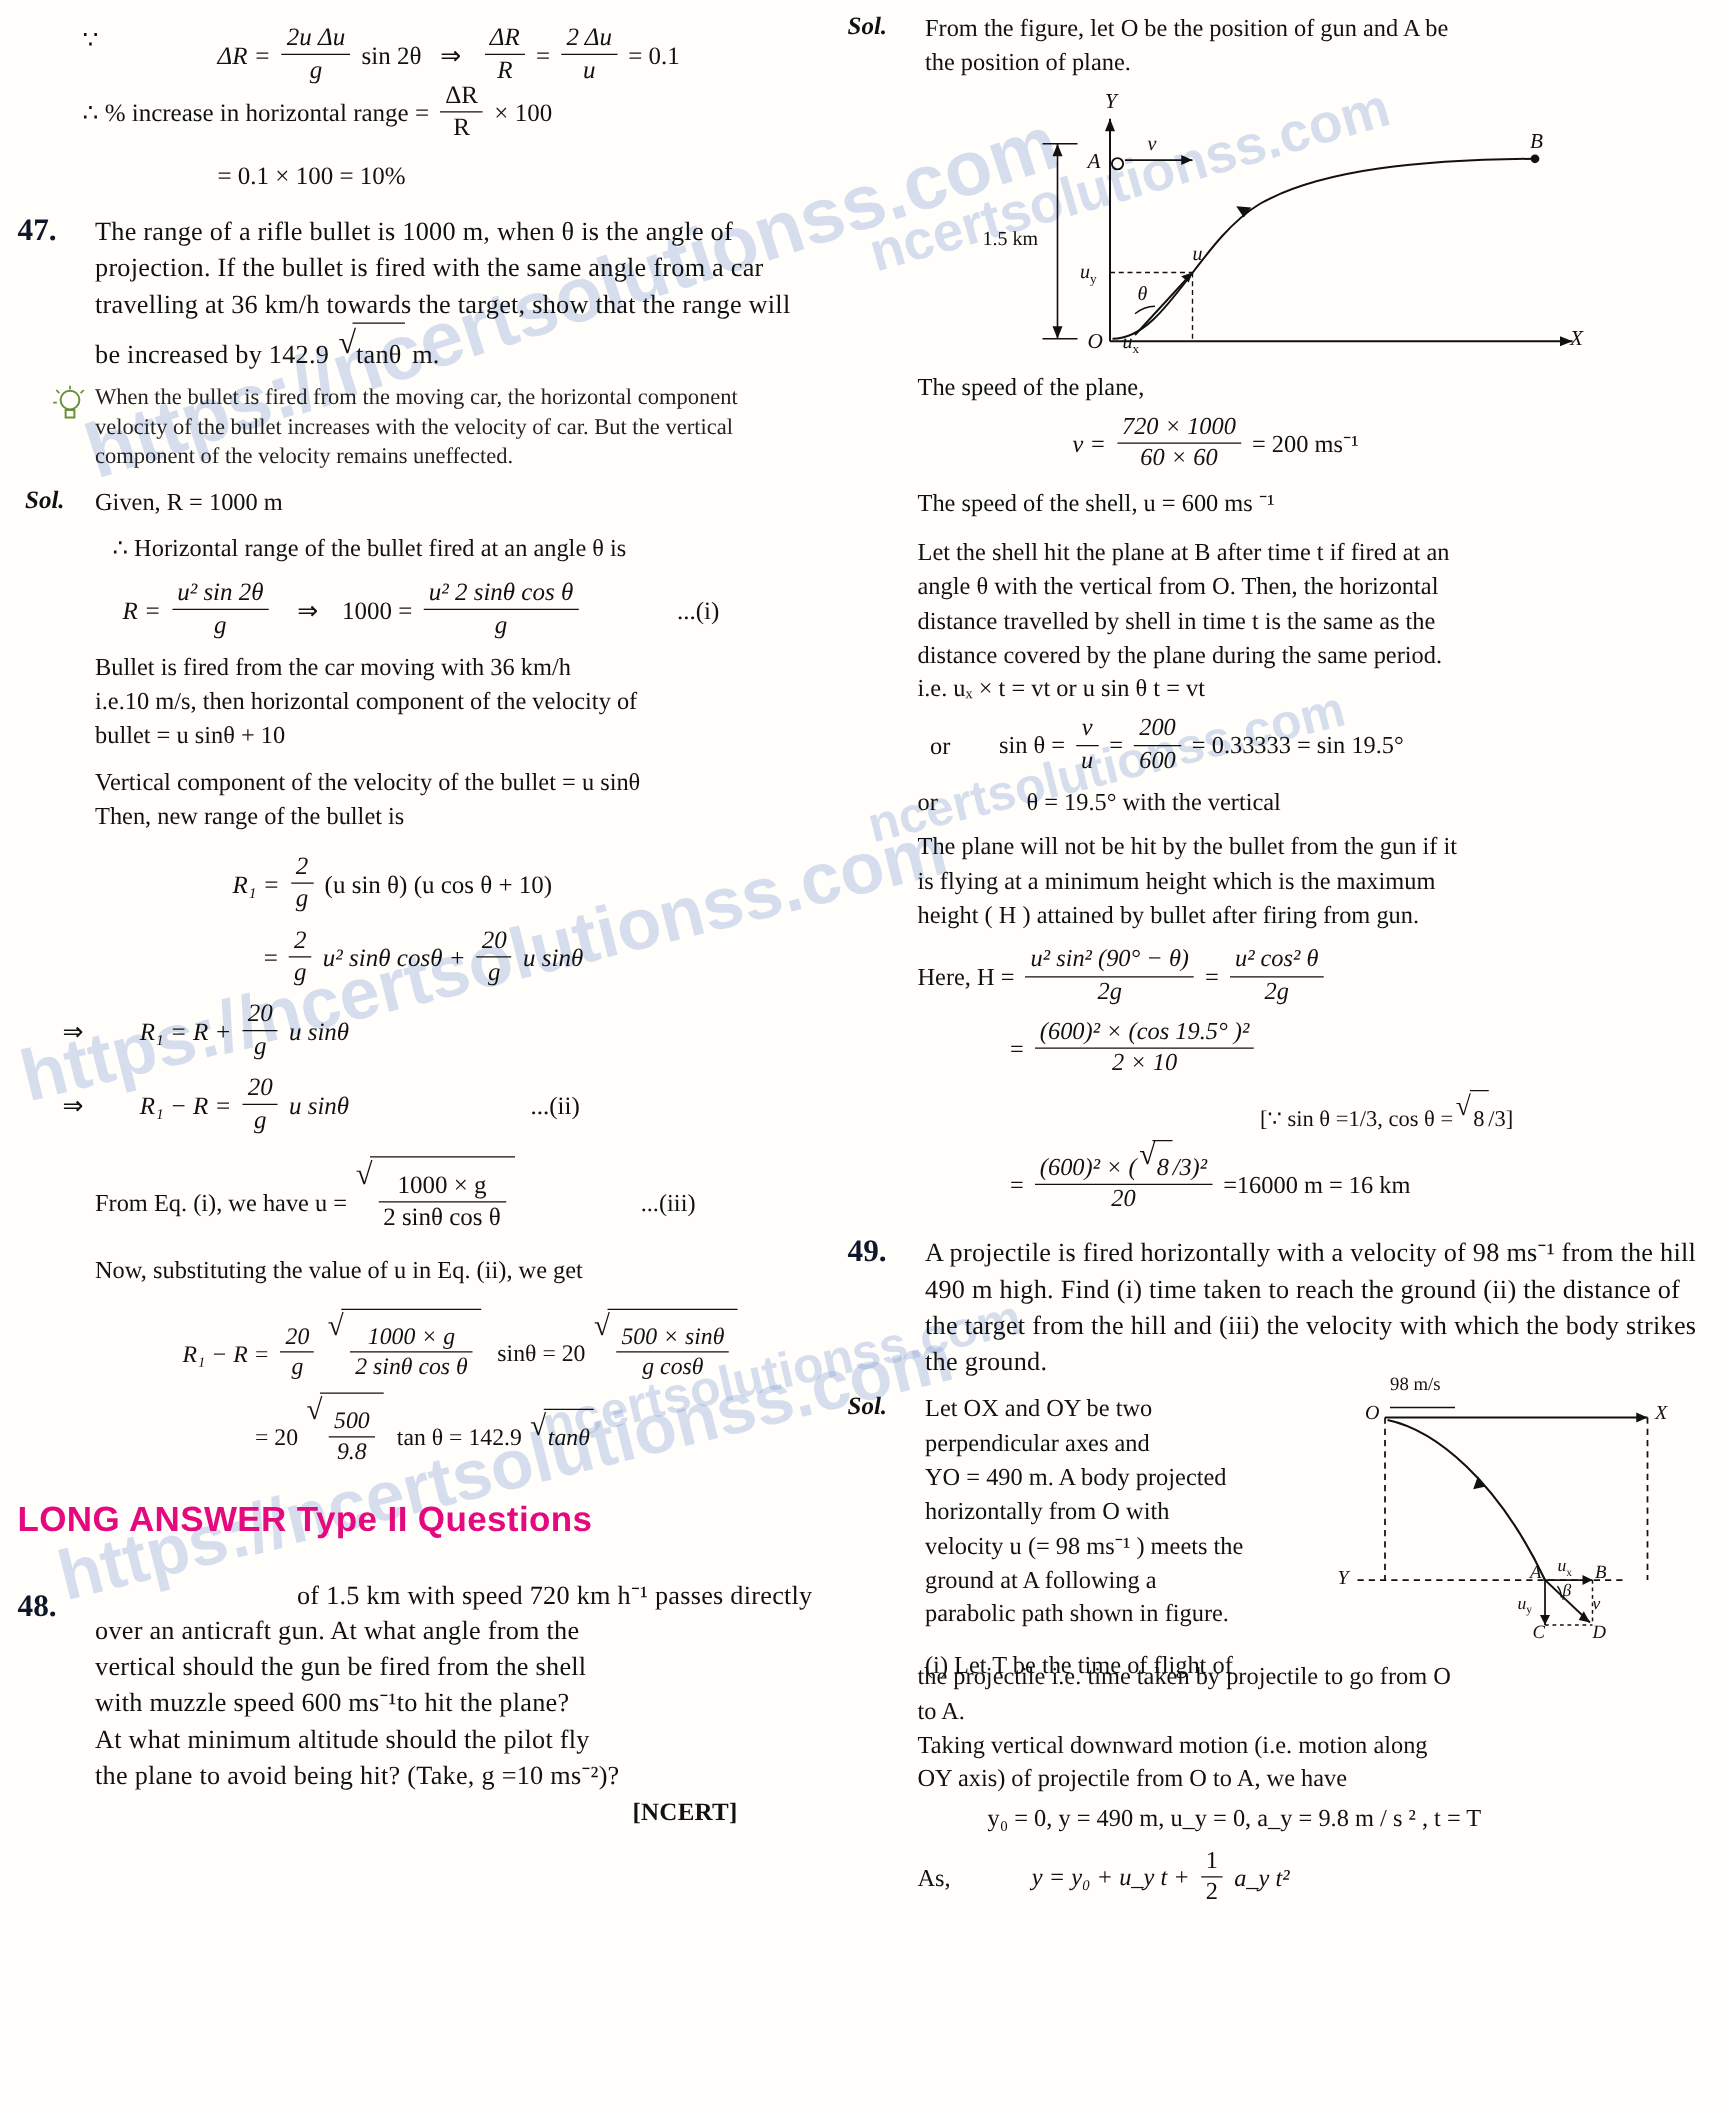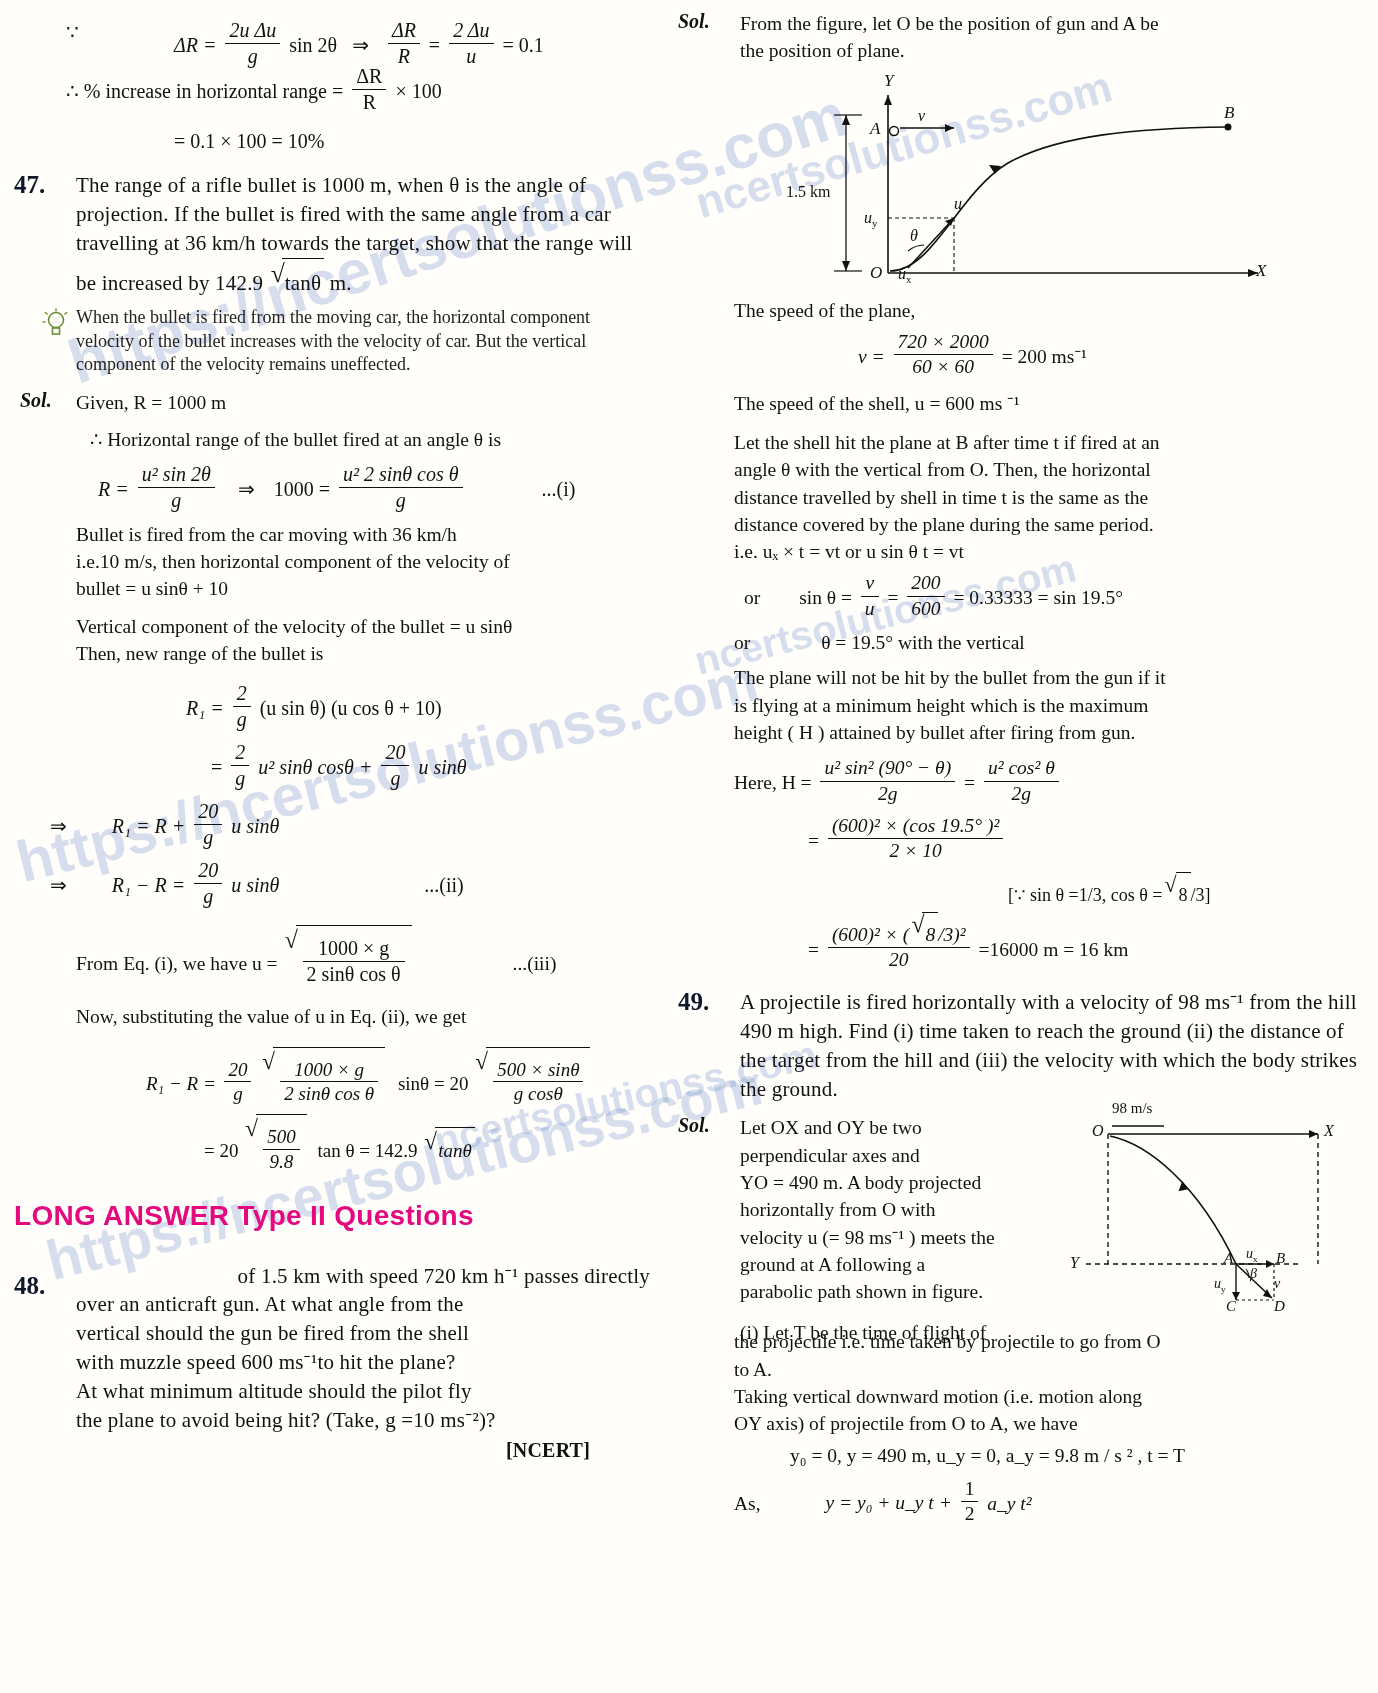--- a/index.html
+++ b/index.html
@@ -292,21 +292,21 @@
       <span style="position:absolute;left:140px;top:192px;font-size:16px;font-style:italic;"><span>u</span><sub>x</sub></span>
       <span style="position:absolute;left:106px;top:136px;font-size:16px;font-style:italic;"><span>u</span><sub>y</sub></span>
       <span style="position:absolute;left:152px;top:154px;font-size:16px;font-style:italic;">θ</span>
       <span style="position:absolute;left:28px;top:110px;font-size:16px;">1.5 km</span>
     </div>
 
     <div class="body" style="margin-left:56px;margin-top:2px;">The speed of the plane,</div>
 
     <div class="eqline math" style="margin-left:180px;font-size:19.5px;margin-top:6px;">
       <span>v =</span>
-      <span class="frac"><span class="n">720 × 2000</span><span class="d">60 × 60</span></span>
+      <span class="frac"><span class="n">720 × 1000</span><span class="d">60 × 60</span></span>
       <span class="up">= 200 ms⁻¹</span>
     </div>
 
     <div class="body" style="margin-left:56px;margin-top:10px;">The speed of the shell, u = 600 ms ⁻¹</div>
 
     <div class="body" style="margin-left:56px;margin-top:12px;">
       <div>Let the shell hit the plane at B after time t if fired at an</div>
       <div>angle θ with the vertical from O. Then, the horizontal</div>
       <div>distance travelled by shell in time t is the same as the</div>
       <div>distance covered by the plane during the same period.</div>

